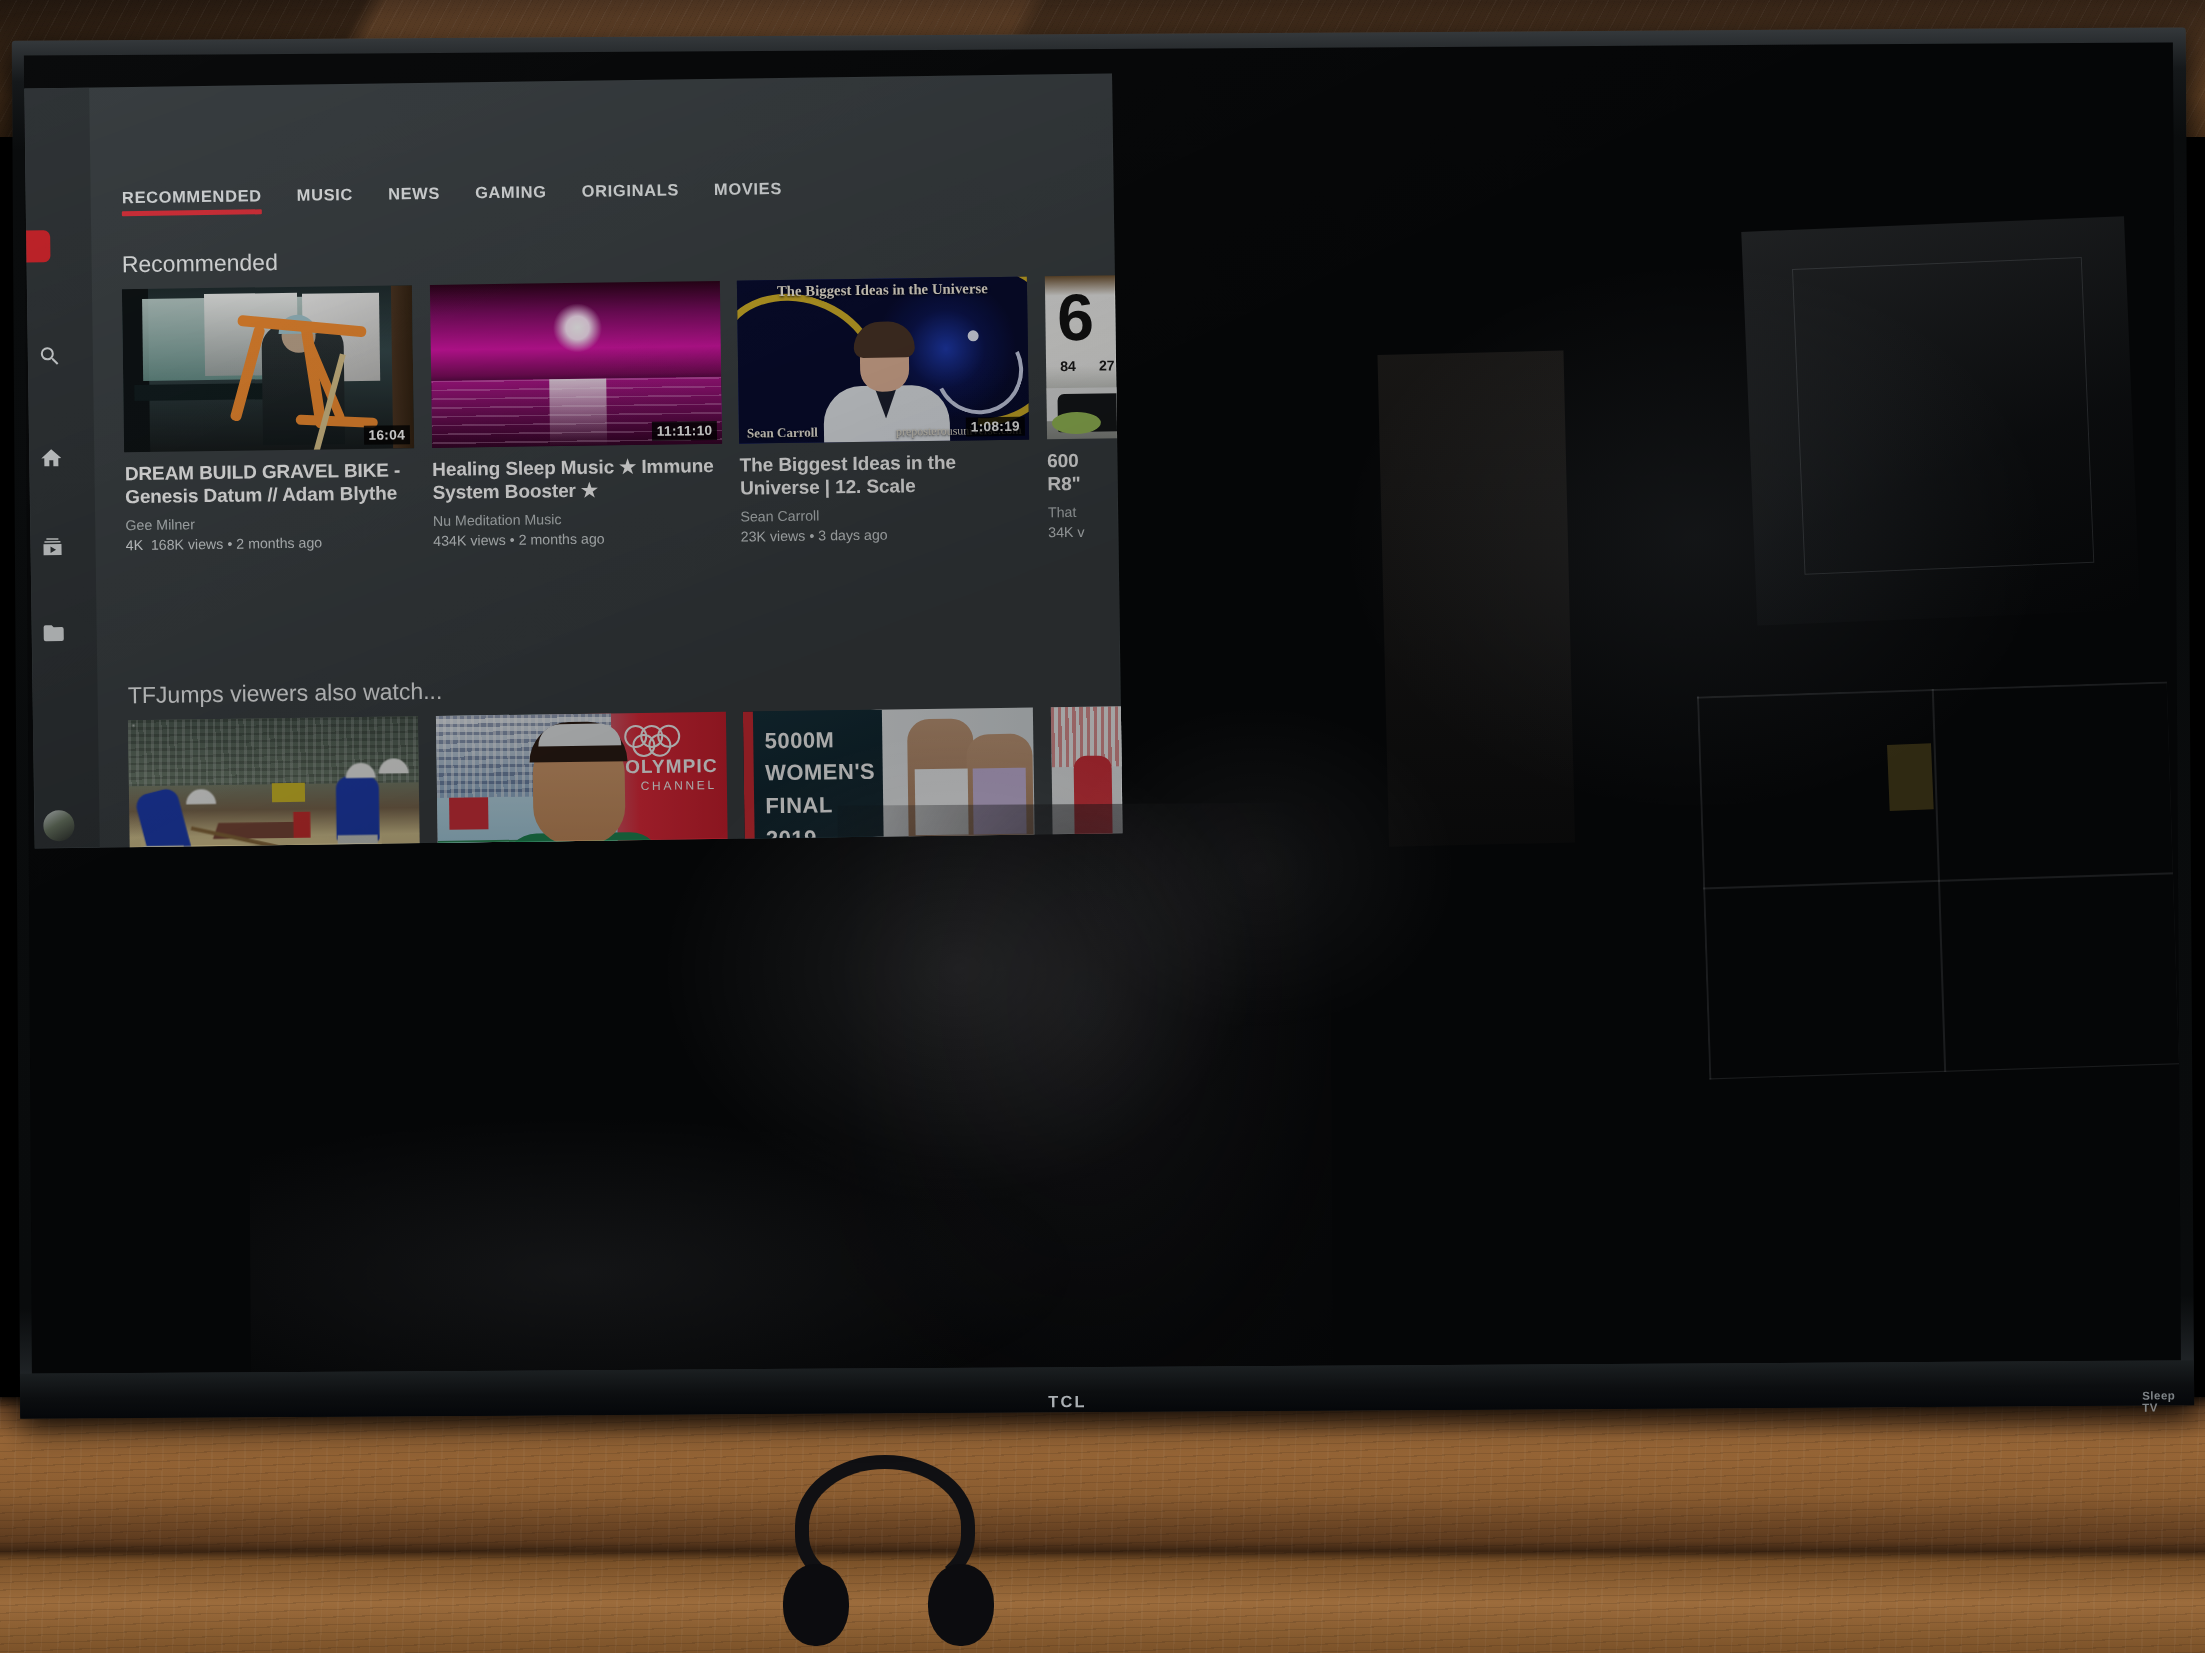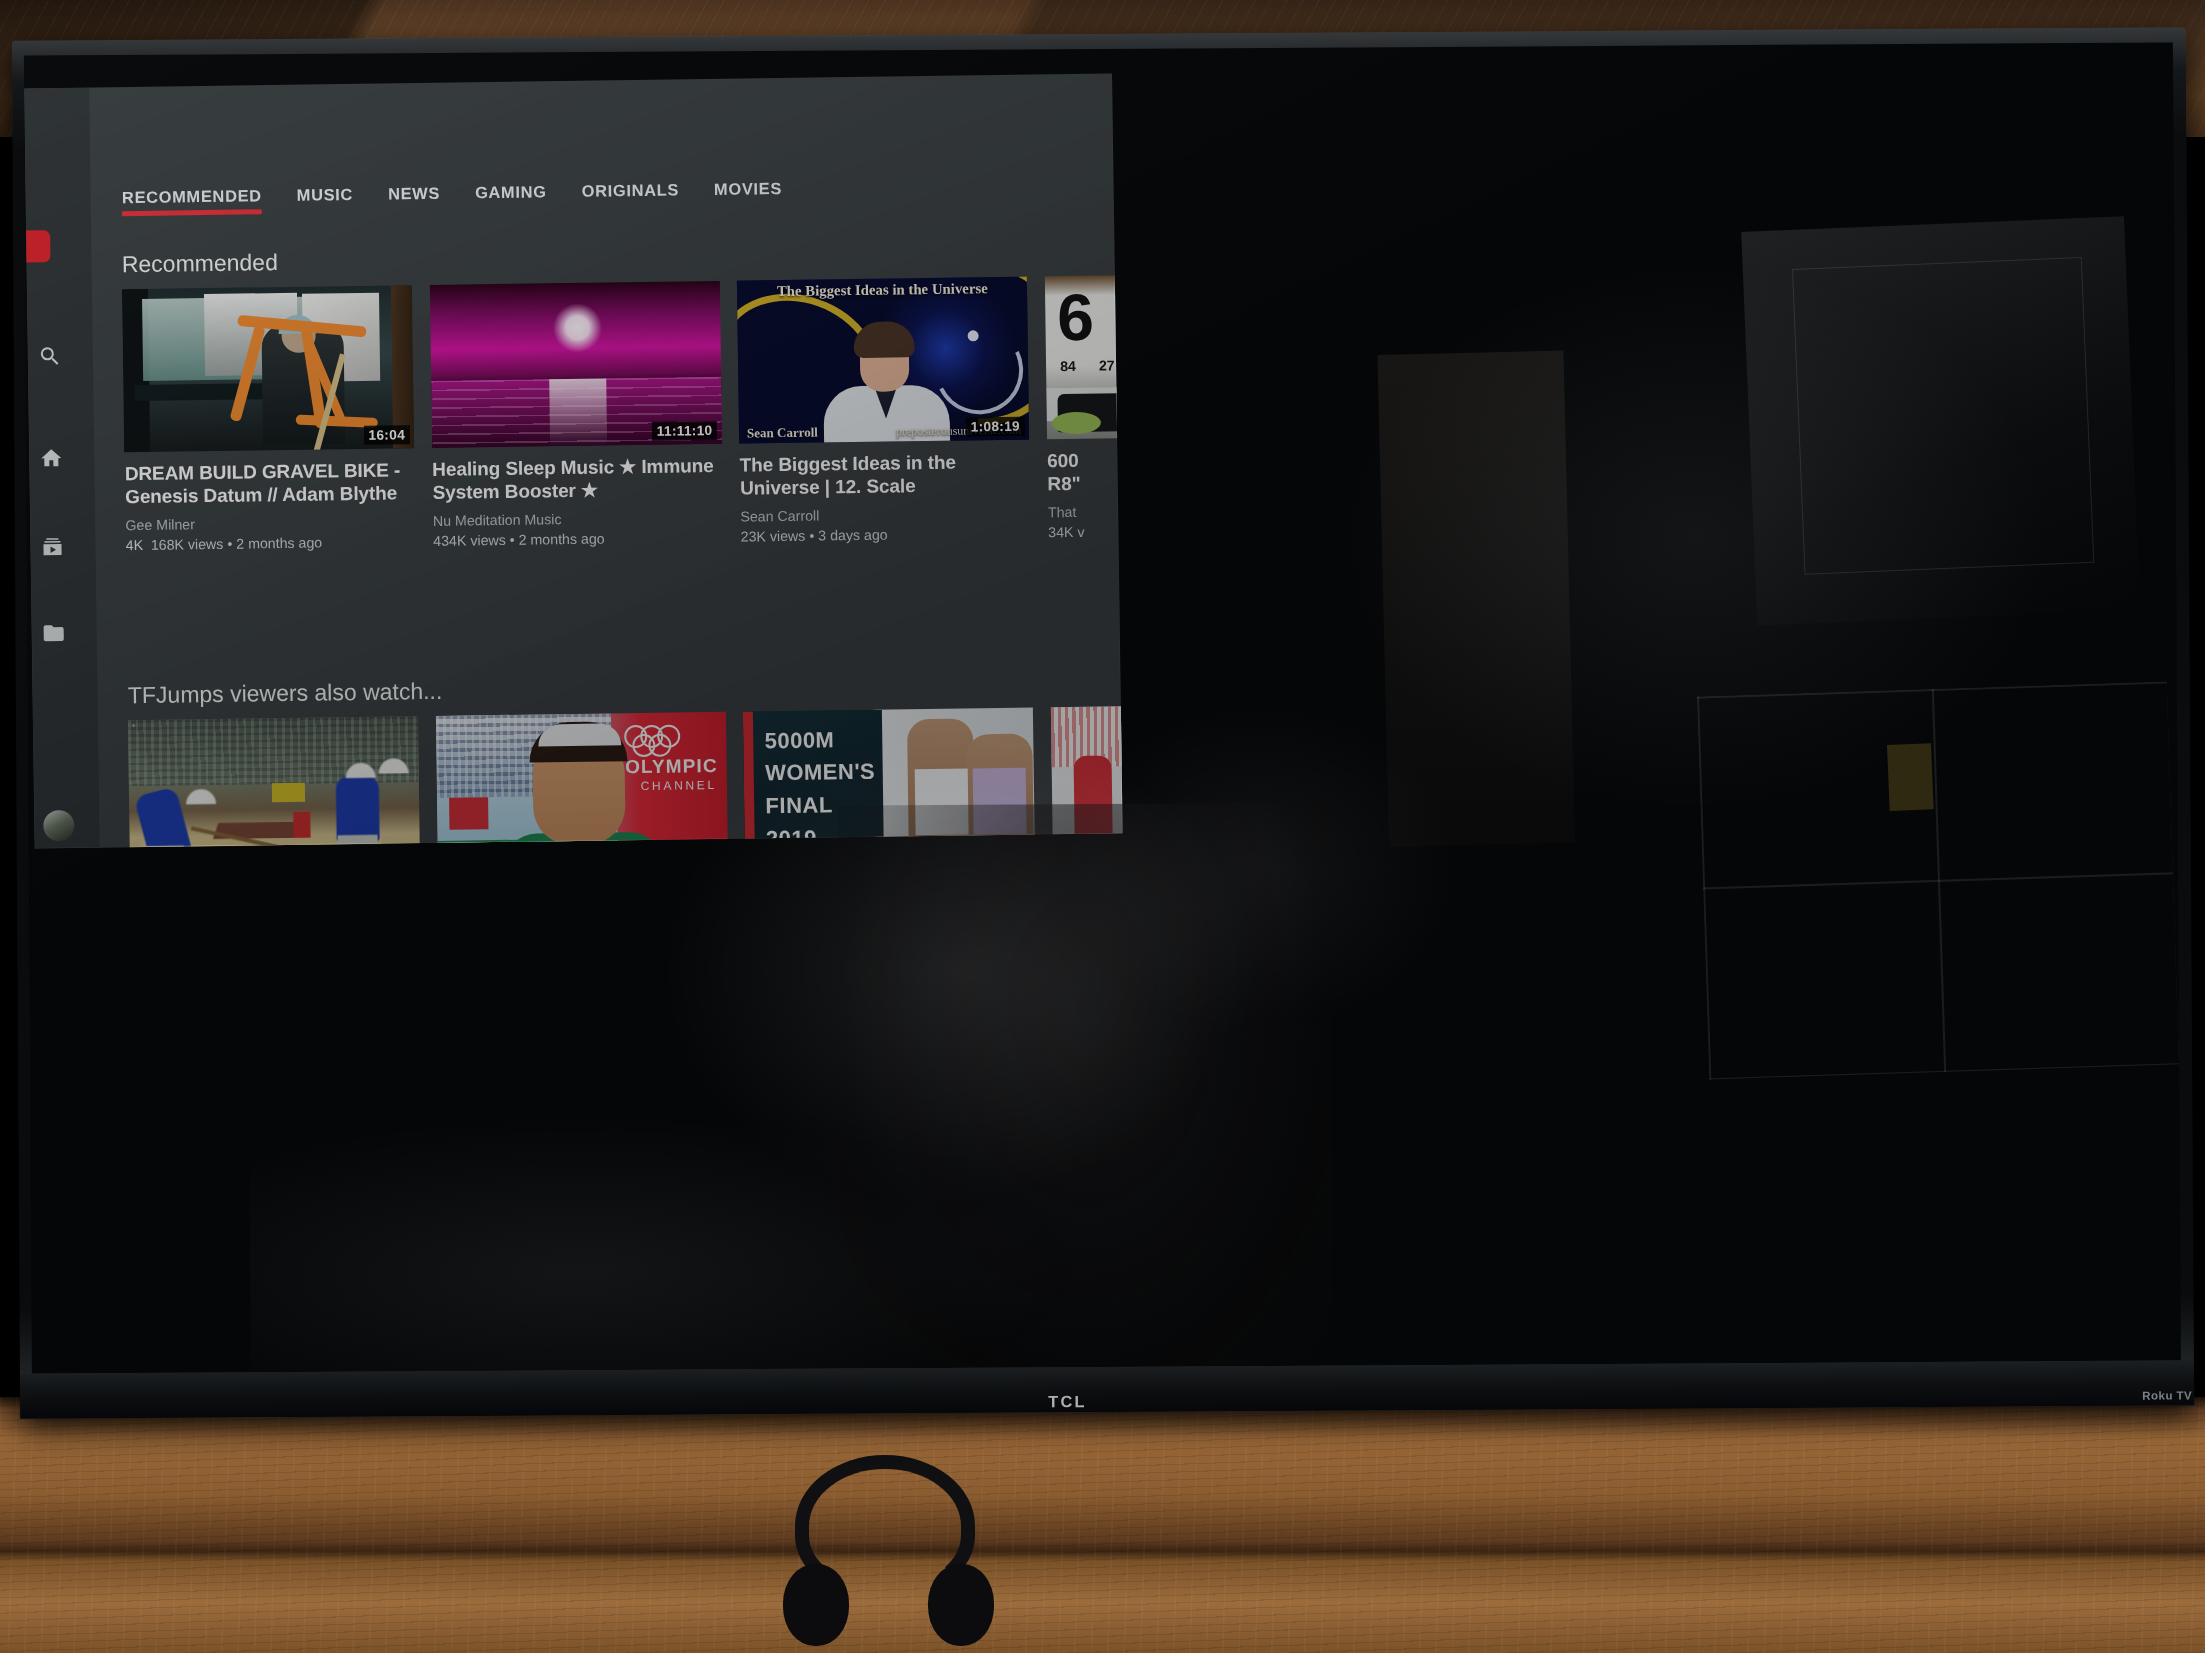--- a/index.html
+++ b/index.html
@@ -600,17 +600,17 @@
       <div class="refl-grid"></div>
       <div class="refl-yellow"></div>
       <div class="refl-person"></div>
       <div class="refl-sofa"></div>
       <div class="glare"></div>
 
     </div>
 
     <div class="tv-chin"></div>
     <div class="tcl-logo">TCL</div>
-    <div class="roku-logo">Roku TV</div>
+    <div class="roku-logo">Sleep TV</div>
   </div>
 
 </div>
 
 
 </body></html>

